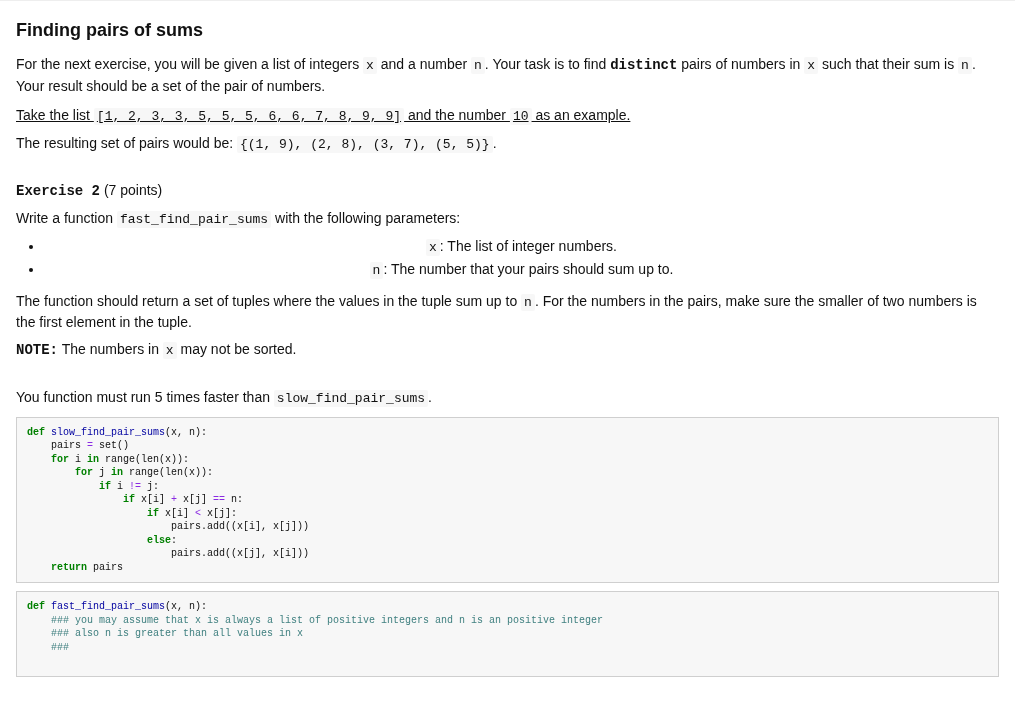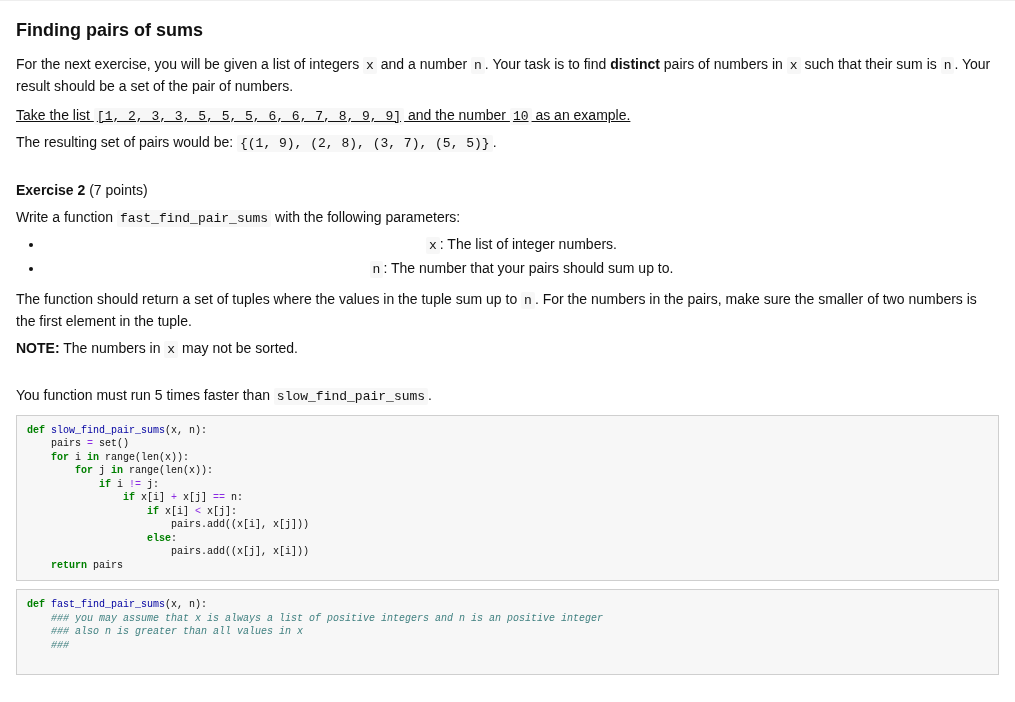--- a/index.html
+++ b/index.html
@@ -45,22 +45,22 @@
     margin: 8px 0;
     font-family: "Courier New", Consolas, monospace;
     font-size: 10px;
     white-space: pre;
     line-height: 1.35;
     overflow-x: auto;
   }
   .kw { color: #008000; font-weight: bold; }   
   .fn { color: #0000a0; }                       
   .op { color: #8a2be2; }
-  .cm { color: #408080; font-style: italic; }   
-  b { font-weight: 700; }
+  .cm { color: #408080; }   
+  b { font-weight: 700; font-family: Liberation Mono, monospace; }
 </style>
 </head>
 <body>
 
 <h2>Finding pairs of sums</h2>
 
 <p>
   <span>For the next exercise, you will be given a list of integers </span><code class="inline">x</code><span> and a number </span><code class="inline">n</code><span>. Your task is to find </span><b>distinct</b><span> pairs of numbers in </span><code class="inline">x</code><span> such that their sum is </span><code class="inline">n</code><span>. Your result should be a set of the pair of numbers.</span>
 </p>
 

